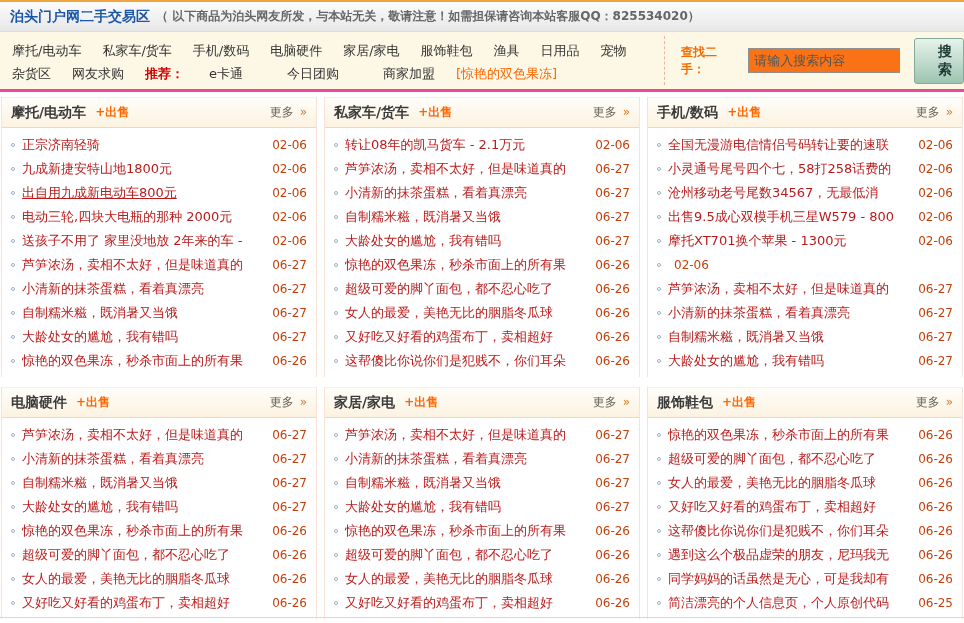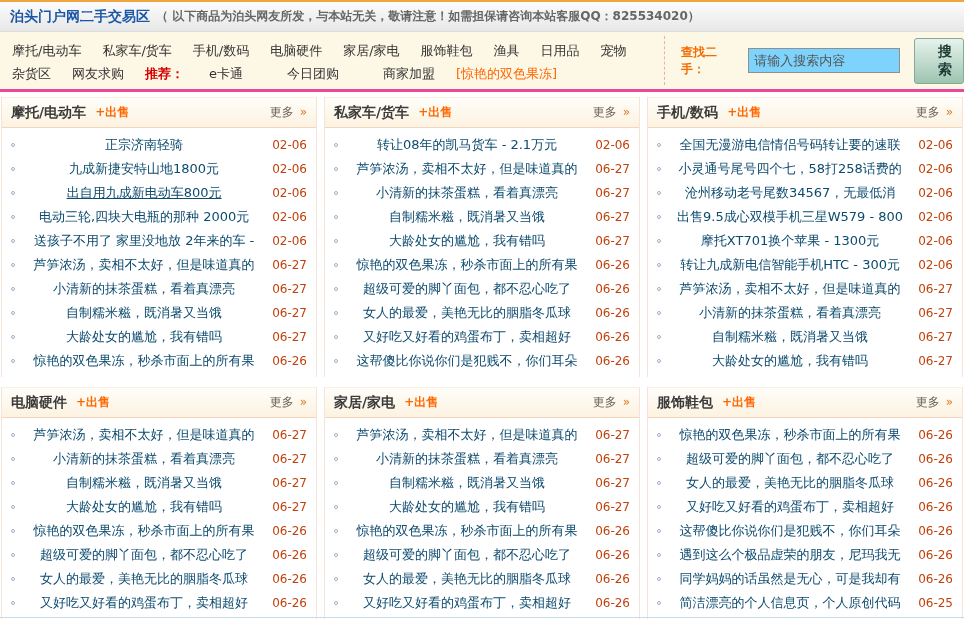--- a/index.html
+++ b/index.html
@@ -28,21 +28,21 @@
   .rec-link { color: #333; margin-right: 21px; cursor: pointer; margin-left: 23px; }
   .free-post { color: #ff6600; cursor: pointer; }
 
   .search-box {
     position: absolute; right: 0; top: 4px; bottom: 4px; width: 300px;
     border-left: 1px dashed #e9b3a4; display: flex; align-items: center;
     padding-left: 16px;
   }
   .search-label { color: #f26c00; font-weight: bold; font-size: 12px; }
   .search-input {
-    width: 152px; height: 25px; border: 1px solid #8f8f8f; background: #7dd3fc;
+    width: 152px; height: 25px; border: 1px solid #8f8f8f; background: #f97316;
     font-size: 13px; padding: 0 5px; color: #444; margin-left: 20px;
     font-family: "DejaVu Sans", sans-serif;
   }
   .search-input::placeholder { color: #555; opacity: 1; }
   .search-btn {
     margin-left: 14px; padding: 4px 11px; font-size: 14px; font-weight: bold;
     color: #1d3a33; background: linear-gradient(#e7f3ec, #9dc4b1);
     border: 1px solid #85aa9a; border-radius: 3px; cursor: pointer;
     font-family: "DejaVu Sans", sans-serif;
     text-align: right;
@@ -64,22 +64,22 @@
   .more-link { margin-left: auto; font-size: 12px; color: #665e55; text-decoration: none; cursor: pointer; }
   .more-link .arrow { color: #e07a1f; font-weight: normal; margin-left: 2px; }
 
   .item-list { list-style: none; padding: 5px 9px 4px; }
   .list-item { height: 24px; display: flex; align-items: center; overflow: hidden; }
   .bullet {
     flex: 0 0 auto; width: 4px; height: 4px; border: 1px solid #9bb0c4;
     border-radius: 50%; margin-right: 7px; background: #fff;
   }
   .item-text {
-    flex: 1 1 auto; font-size: 13px; color: #0c4a6e; text-decoration: none;
-    white-space: nowrap; overflow: hidden; cursor: pointer; text-align: center;
+    flex: 1 1 auto; font-size: 13px; color: #b91c1c; text-decoration: none;
+    white-space: nowrap; overflow: hidden; cursor: pointer;
   }
   .item-text.underlined { text-decoration: underline; }
   .item-date { flex: 0 0 auto; font-size: 12px; color: #c2410c; margin-left: 6px; }
 
   .bottom-rule { position: absolute; left: 0; top: 617px; width: 964px; height: 1px; background: #c8dbe8; }
 </style>
 </head>
 <body>
 
 <div class="topbar">
@@ -245,21 +245,20 @@
           <a class="item-text">出售9.5成心双模手机三星W579 - 800</a>
           <span class="item-date">02-06</span>
         </li>
         <li class="list-item">
           <span class="bullet"></span>
           <a class="item-text">摩托XT701换个苹果 - 1300元</a>
           <span class="item-date">02-06</span>
         </li>
         <li class="list-item">
           <span class="bullet"></span>
-          <a class="item-text">转让九成新电信智能手机HTC - 300元</a>
           <span class="item-date">02-06</span>
         </li>
         <li class="list-item">
           <span class="bullet"></span>
           <a class="item-text">芦笋浓汤，卖相不太好，但是味道真的</a>
           <span class="item-date">06-27</span>
         </li>
         <li class="list-item">
           <span class="bullet"></span>
           <a class="item-text">小清新的抹茶蛋糕，看着真漂亮</a>

